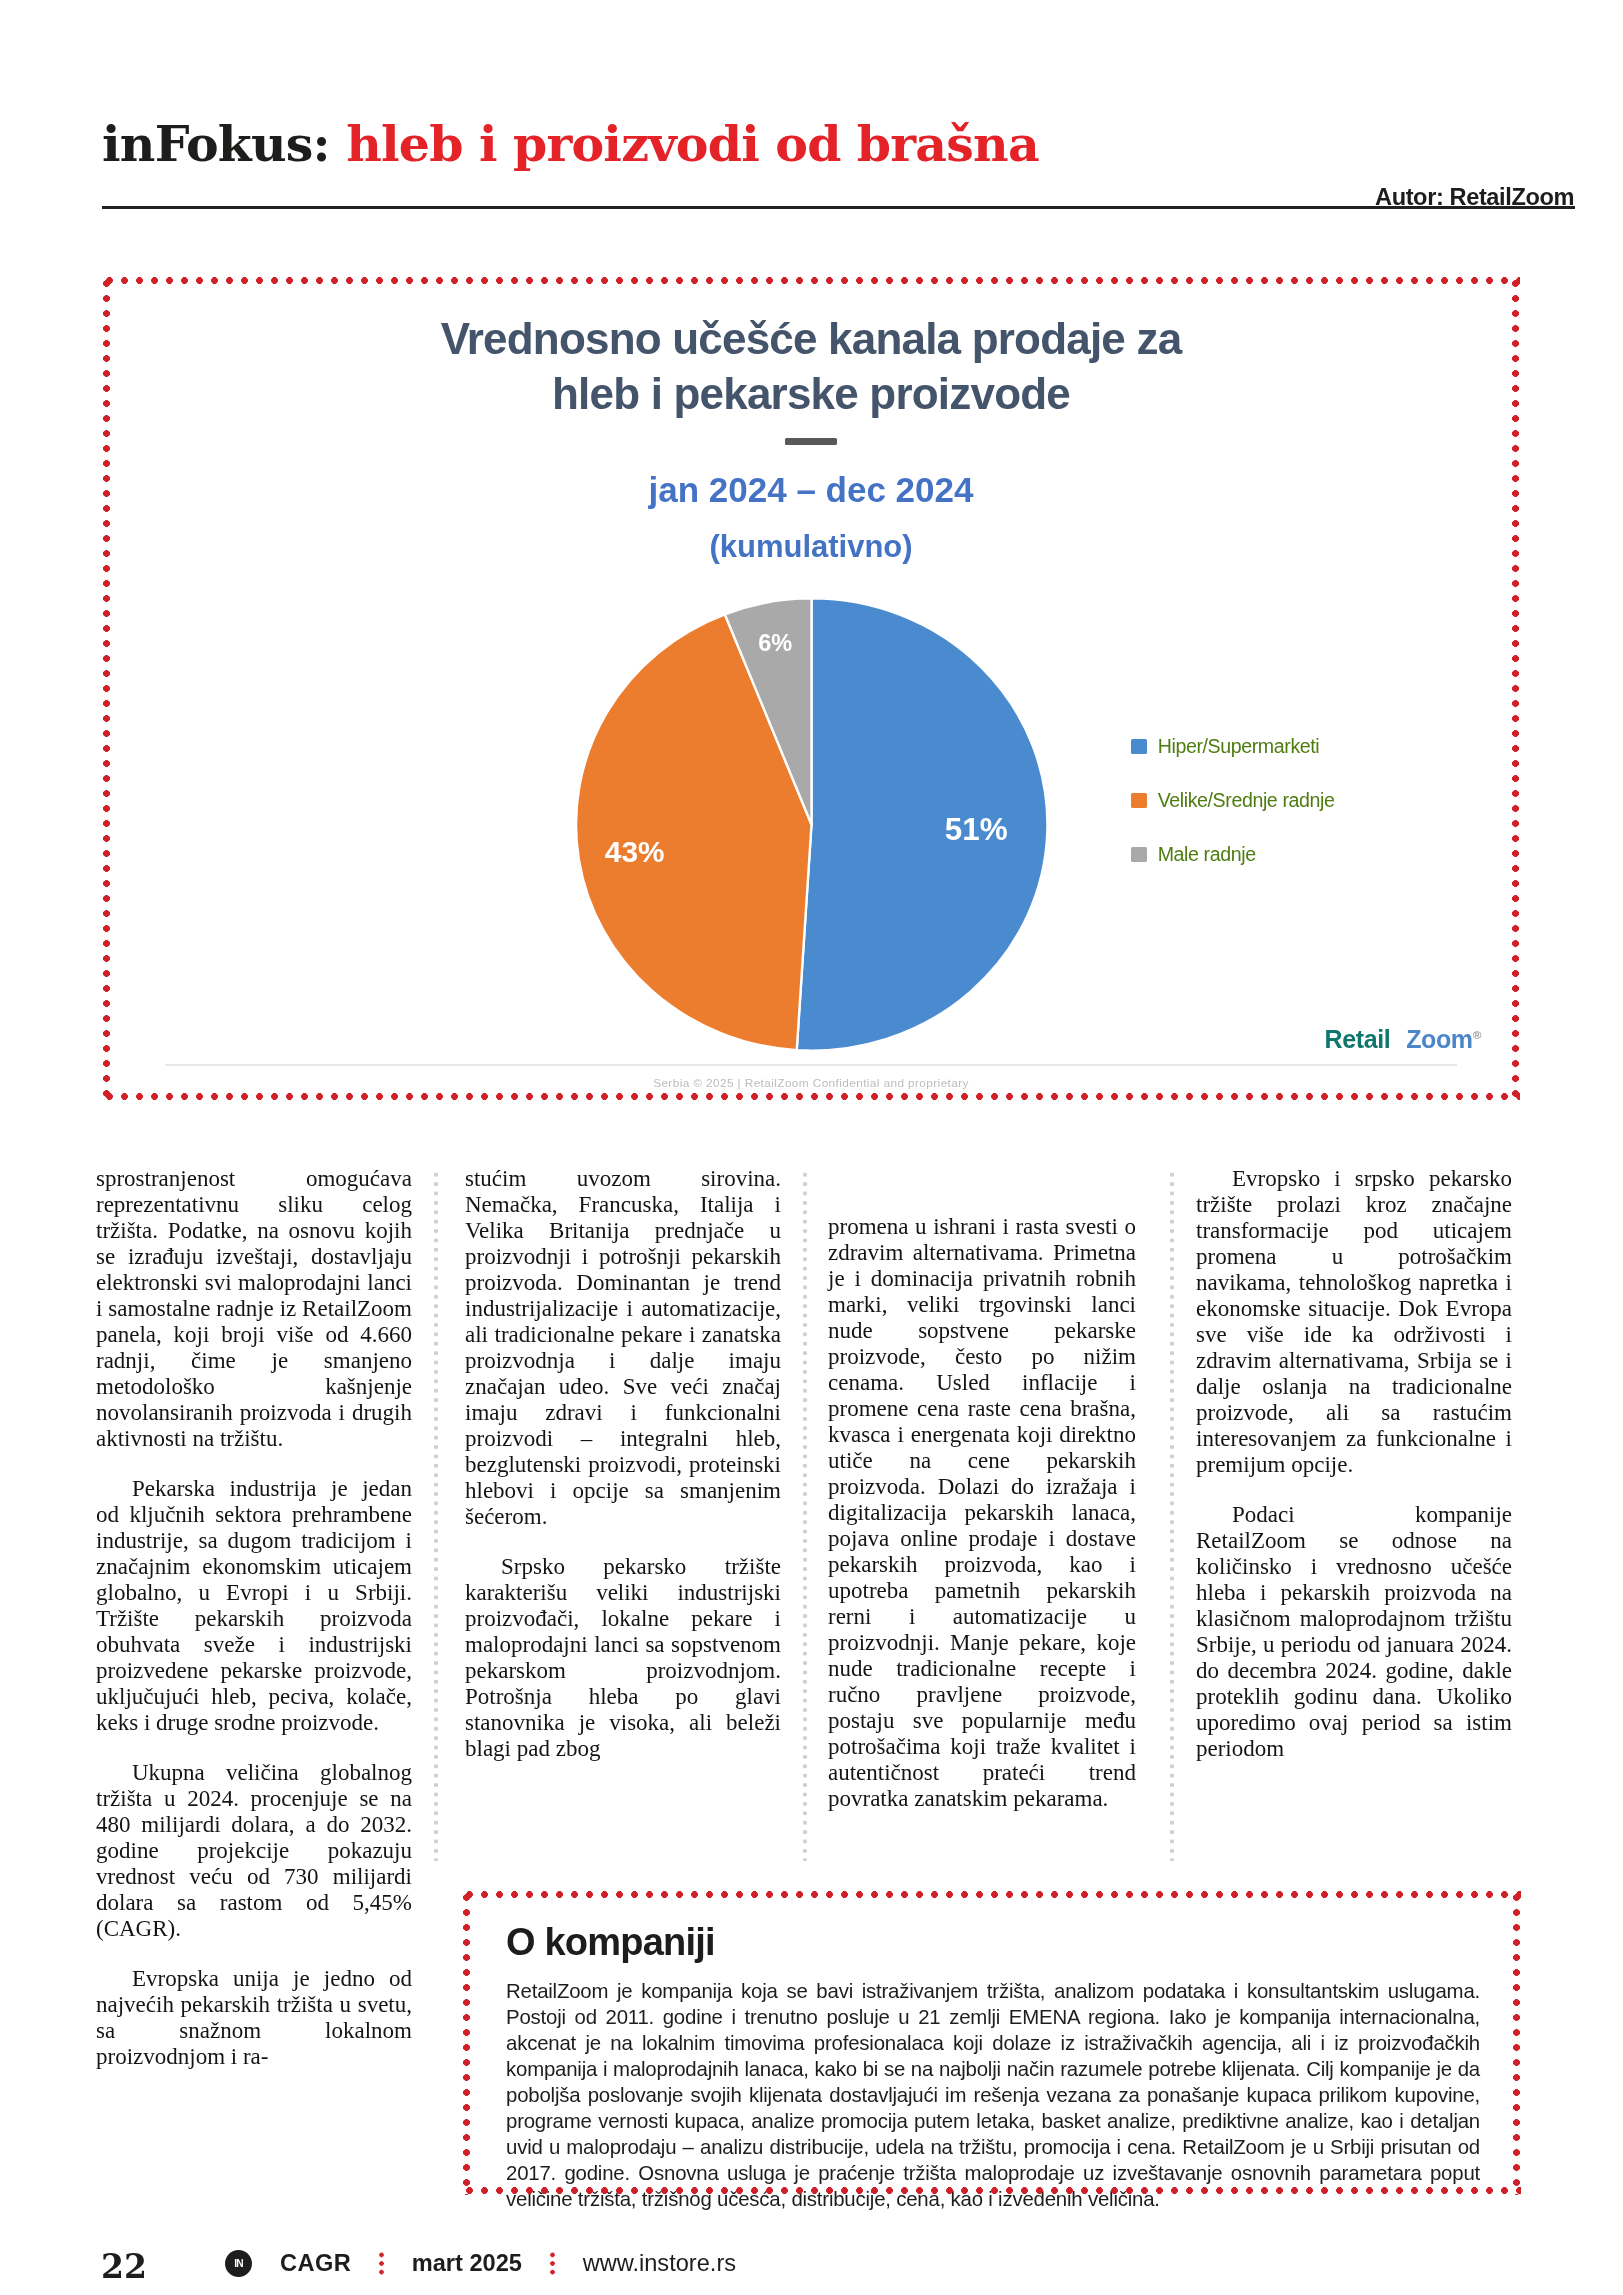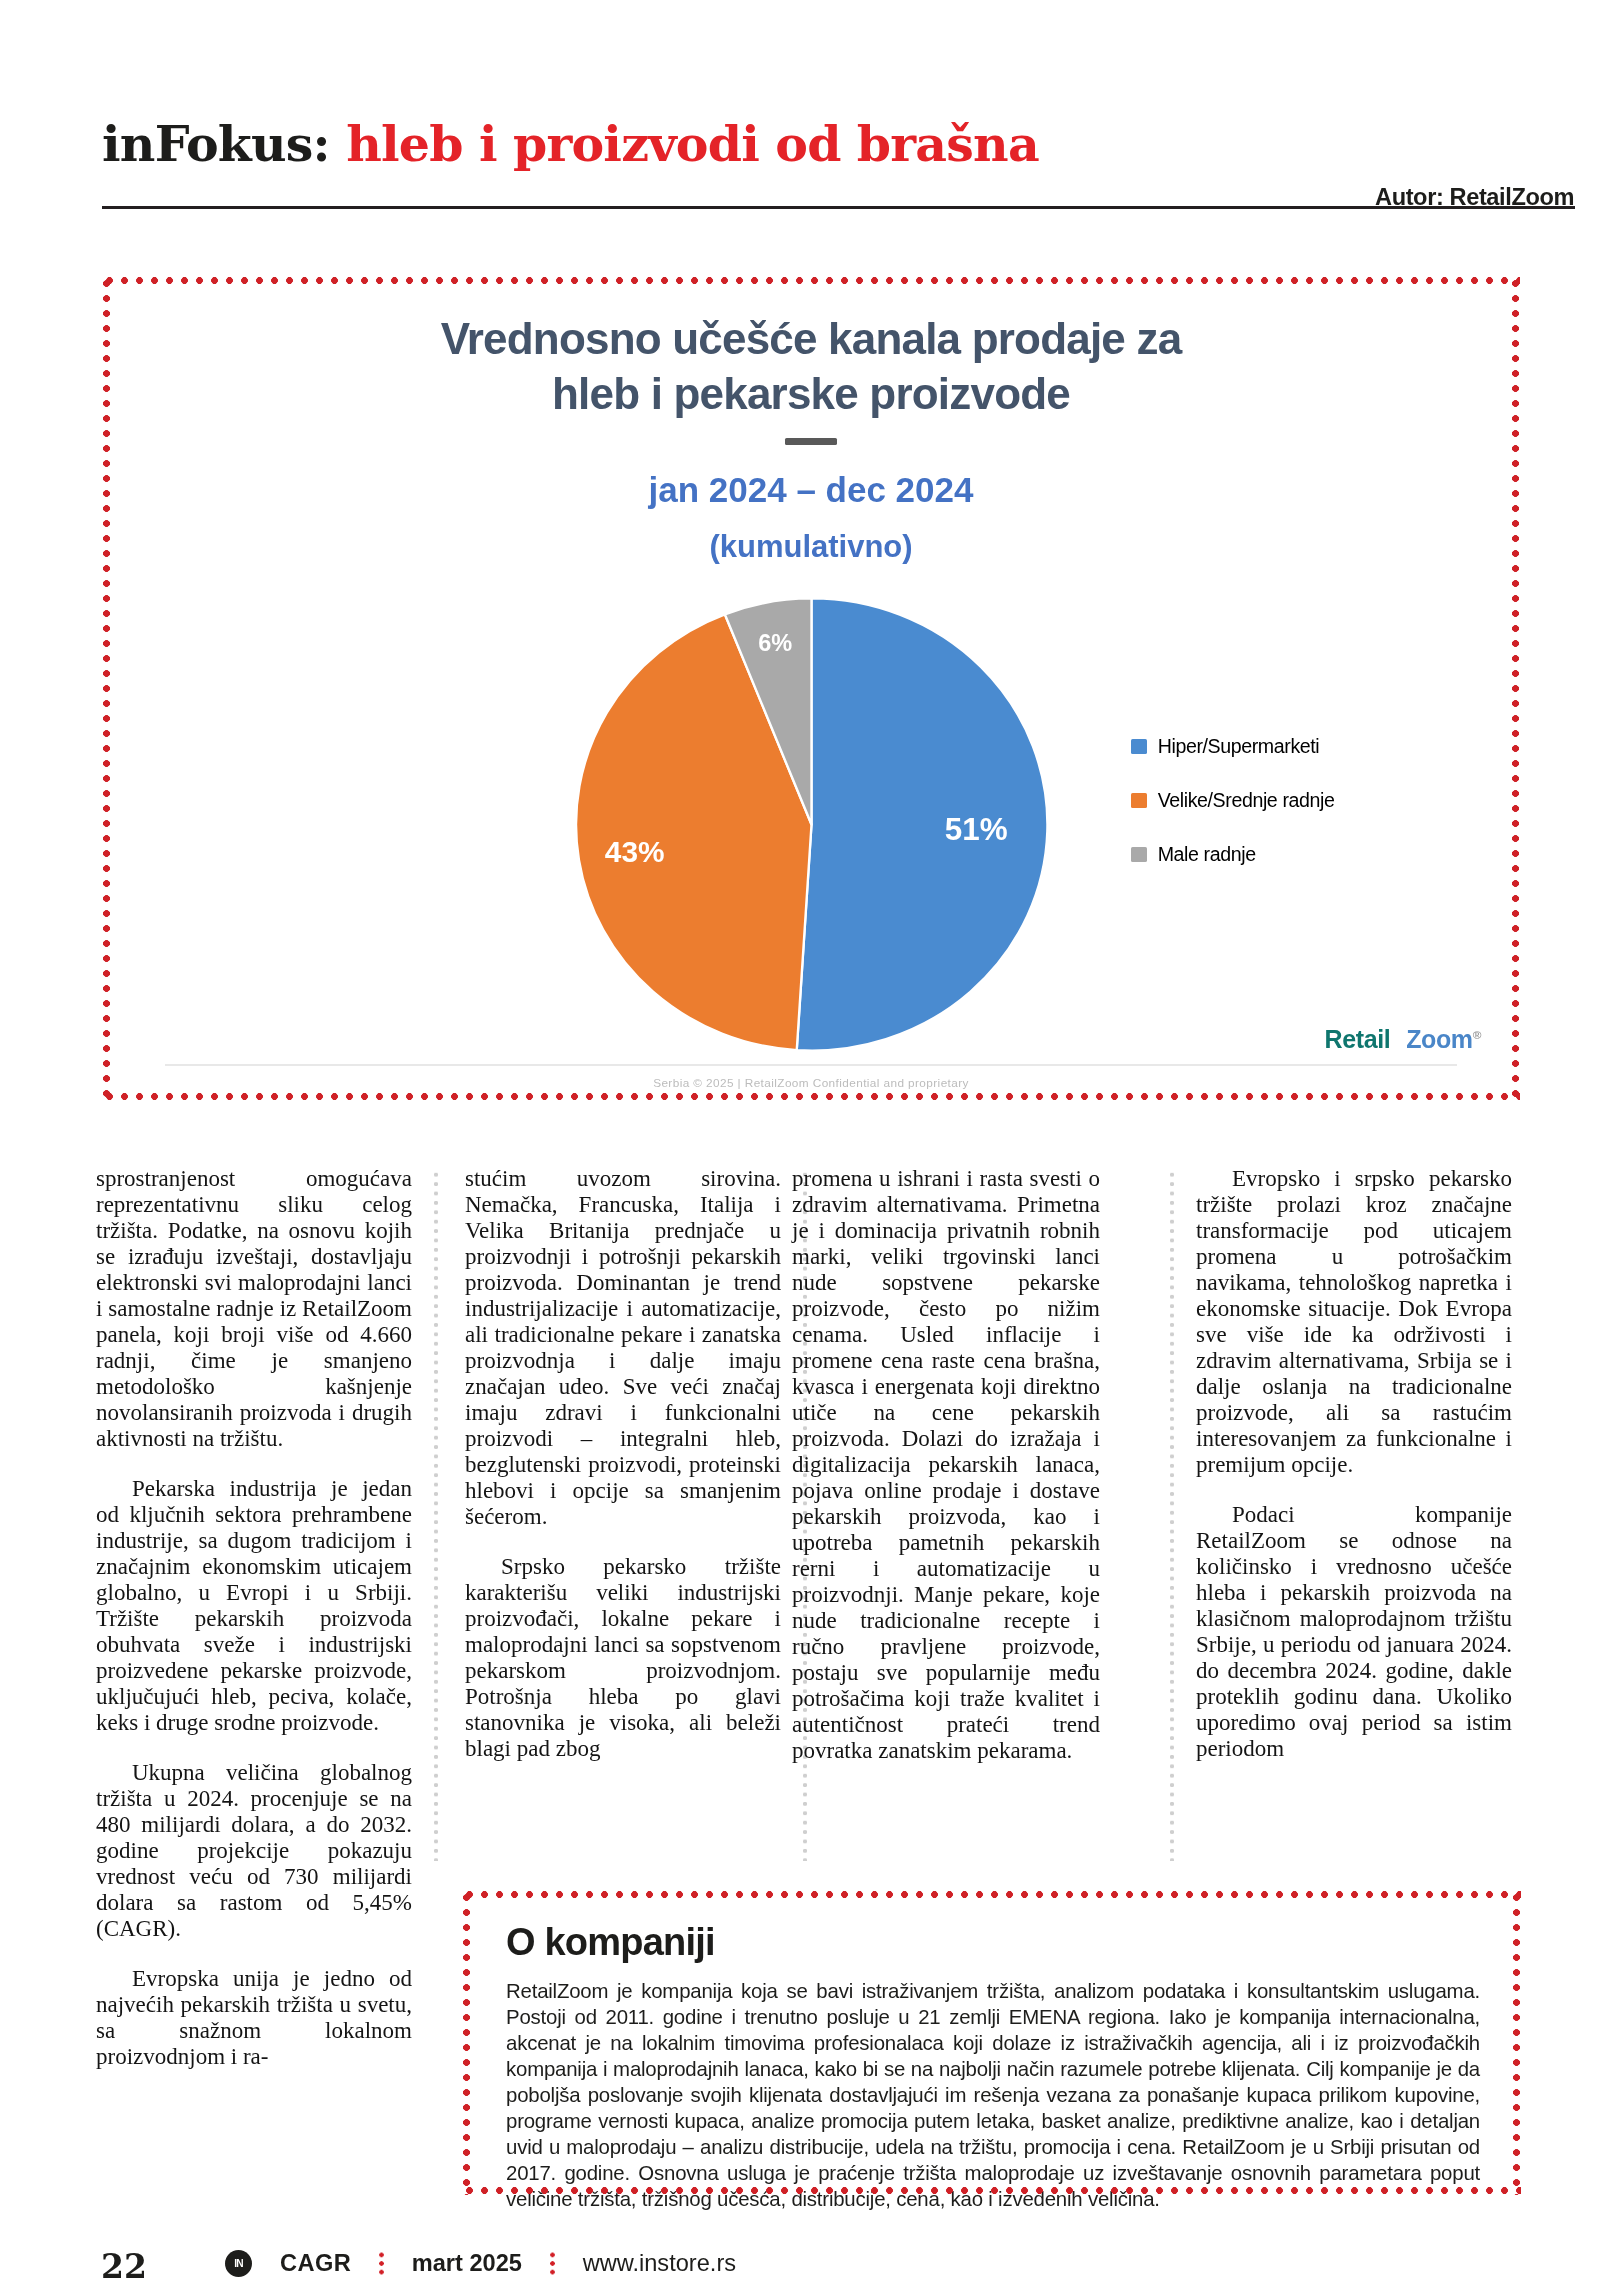--- a/index.html
+++ b/index.html
@@ -33,39 +33,39 @@
   .c-title{margin-top:35px;font-size:44px;line-height:55px;font-weight:bold;color:#44546a;
            letter-spacing:-0.8px;}
   .c-dash{width:52px;height:7px;background:#595959;border-radius:1.6px;margin:17.3px auto 0 auto;}
   .c-sub{margin-top:27px;font-size:35px;line-height:36px;font-weight:bold;color:#4472c4;}
   .c-note{margin-top:22px;font-size:31px;line-height:33px;font-weight:bold;color:#4472c4;}
   .pie-svg{display:block;margin:26px auto 0 auto;}
   .pie-label{font-family:"Liberation Sans",sans-serif;font-weight:bold;fill:#ffffff;}
   .legend{position:absolute;left:1029px;top:459px;margin:0;padding:0;list-style:none;text-align:left;}
   .legend li{display:flex;align-items:center;margin-bottom:31px;}
   .legend .swatch{width:15.7px;height:15.7px;border-radius:1.6px;margin-right:11px;flex:0 0 auto;}
-  .legend .lab{font-size:19.6px;color:#000000;letter-spacing:-0.4px;white-space:nowrap;}
+  .legend .lab{font-size:19.6px;color:#4d7c0f;letter-spacing:-0.4px;white-space:nowrap;}
   .rz-logo{position:absolute;right:39px;bottom:47px;font-size:25px;font-weight:bold;letter-spacing:-0.4px;}
   .rz-logo .p1{color:#0f766e;}
   .rz-logo .p2{color:#4a86c8;padding-left:16px;}
   .rz-logo .reg{font-size:11.8px;color:#9a9a9a;vertical-align:super;}
   .c-hairline{position:absolute;left:63px;right:63px;bottom:35px;height:1.6px;background:#e8e8e8;}
   .c-fineprint{position:absolute;left:0;right:0;bottom:11px;font-size:11.8px;color:#bcbcbc;
                letter-spacing:0.4px;}
 
   
   .article{position:absolute;left:0;top:0;width:1623px;height:2295px;pointer-events:none;}
   .col{position:absolute;top:1166px;font-family:"Liberation Serif",serif;font-size:23px;
        line-height:26px;text-align:justify;color:#141414;}
   .col p{margin:0;}
   .col p + p{margin-top:24px;}
   .col p.indent{text-indent:36px;}
   .col-0{left:96px;width:316px;}
   .col-1{left:465px;width:316px;}
-  .col-2{left:792px;width:308px;}
+  .col-2{left:828px;width:308px;margin-top:48px;}
   .col-3{left:1196px;width:316px;}
   .colsep{position:absolute;top:1170px;height:691px;width:6.3px;
     background-image:radial-gradient(circle,#cfcfcf 0 1.9px,rgba(0,0,0,0) 2.4px);
     background-size:6.3px 9.4px;background-repeat:repeat-y;background-position:center top;}
   .sep-0{left:433px;}
   .sep-1{left:802px;}
   .sep-2{left:1169px;}
 
   
   .about-box{left:462px;top:1890px;width:1059px;height:305px;}

